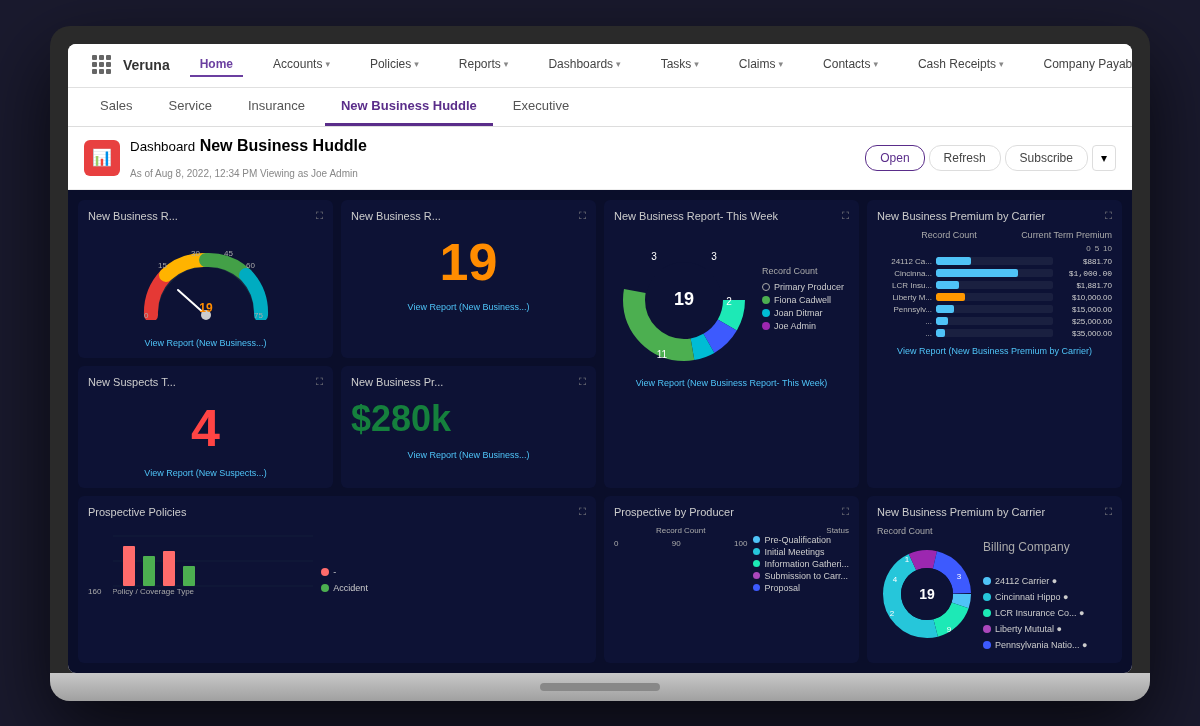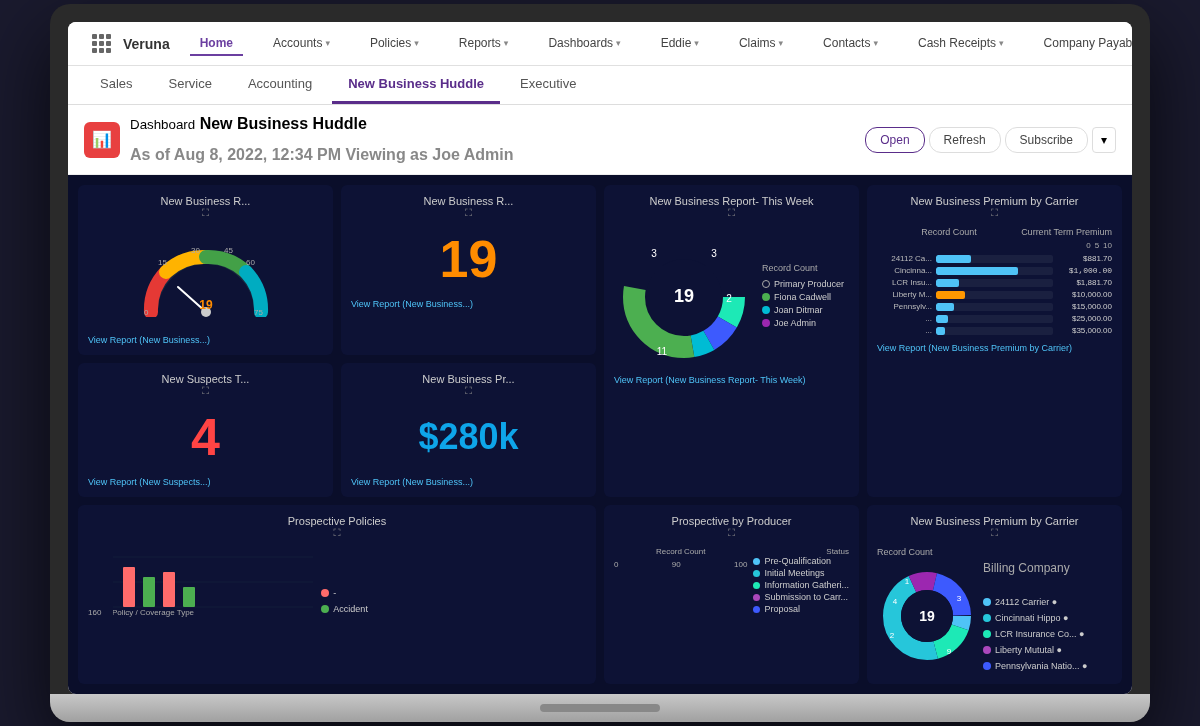--- a/index.html
+++ b/index.html
@@ -170,24 +170,23 @@
       background: #e84040;
       border-radius: 6px;
       display: flex;
       align-items: center;
       justify-content: center;
       color: white;
       font-size: 16px;
     }
 
     .dash-subtitle {
-      font-size: 16px;
+      font-size: 10px;
       color: #888;
       margin-top: 13px;
-      font-weight: bold;
     }
 
     .dash-actions {
       display: flex;
       gap: 4px;
       align-items: center;
     }
 
     .btn-action {
       padding: 5px 14px;
@@ -233,35 +232,34 @@
       color: #fff;
       overflow: hidden;
     }
 
     .widget-title {
       font-size: 11px;
       color: #ccc;
       margin-bottom: 8px;
       display: flex;
       justify-content: space-between;
-      align-items: center;
-      flex-direction: column;
     }
 
     .widget-expand {
       color: #888;
       font-size: 10px;
       cursor: pointer;
     }
 
     .widget-footer {
       font-size: 9px;
       color: #4fc3f7;
       margin-top: 8px;
       cursor: pointer;
+      text-align: center;
     }
 
     
     .gauge-widget {
       grid-column: 1;
       grid-row: 1;
     }
 
     .gauge-container {
       display: flex;
@@ -313,23 +311,22 @@
 
     
     .premium-widget {
       grid-column: 2;
       grid-row: 2;
     }
 
     .big-number-green {
       font-size: 36px;
       font-weight: 700;
-      color: #0ea5e9;
-      text-align: center;
-      margin: 19px 0;
+      color: #15803d;
+      margin: 10px 0;
     }
 
     
     .policies-widget {
       grid-column: 1 / 3;
       grid-row: 3;
     }
 
     
     .producer-widget {
@@ -439,21 +436,21 @@
         </div>
         <div class="nav-item">
           <span>Reports</span>
           <span class="chevron">▾</span>
         </div>
         <div class="nav-item">
           <span>Dashboards</span>
           <span class="chevron">▾</span>
         </div>
         <div class="nav-item">
-          <span>Eddie</span>
+          <span>Tasks</span>
           <span class="chevron">▾</span>
         </div>
         <div class="nav-item">
           <span>Claims</span>
           <span class="chevron">▾</span>
         </div>
         <div class="nav-item">
           <span>Contacts</span>
           <span class="chevron">▾</span>
         </div>
@@ -473,21 +470,21 @@
         <select class="all-select">
           <option>All</option>
         </select>
 
       </div>
     </div>
 
     <div class="tabs-bar">
       <div class="tab">Sales</div>
       <div class="tab">Service</div>
-      <div class="tab">Accounting</div>
+      <div class="tab">Insurance</div>
       <div class="tab active">New Business Huddle</div>
       <div class="tab">Executive</div>
     </div>
 
     <div class="dash-header">
       <div class="dash-title-section">
         <div class="dash-icon">📊</div>
         <div>
           <small>Dashboard</small>
           <strong>New Business Huddle</strong>

